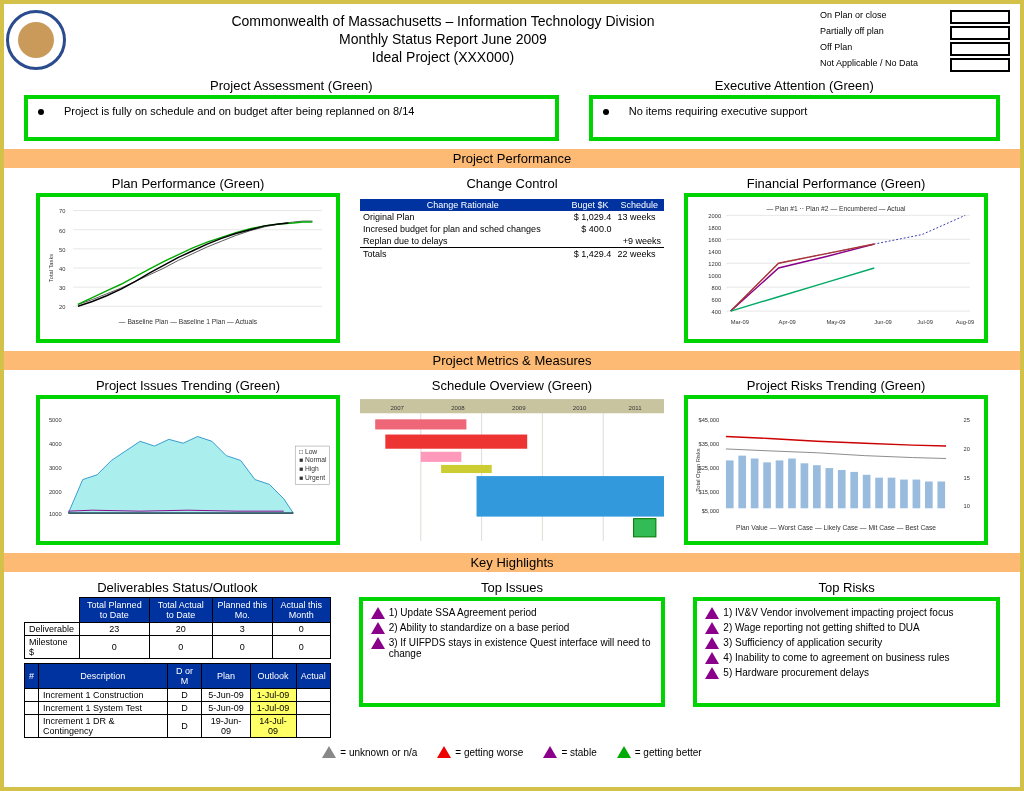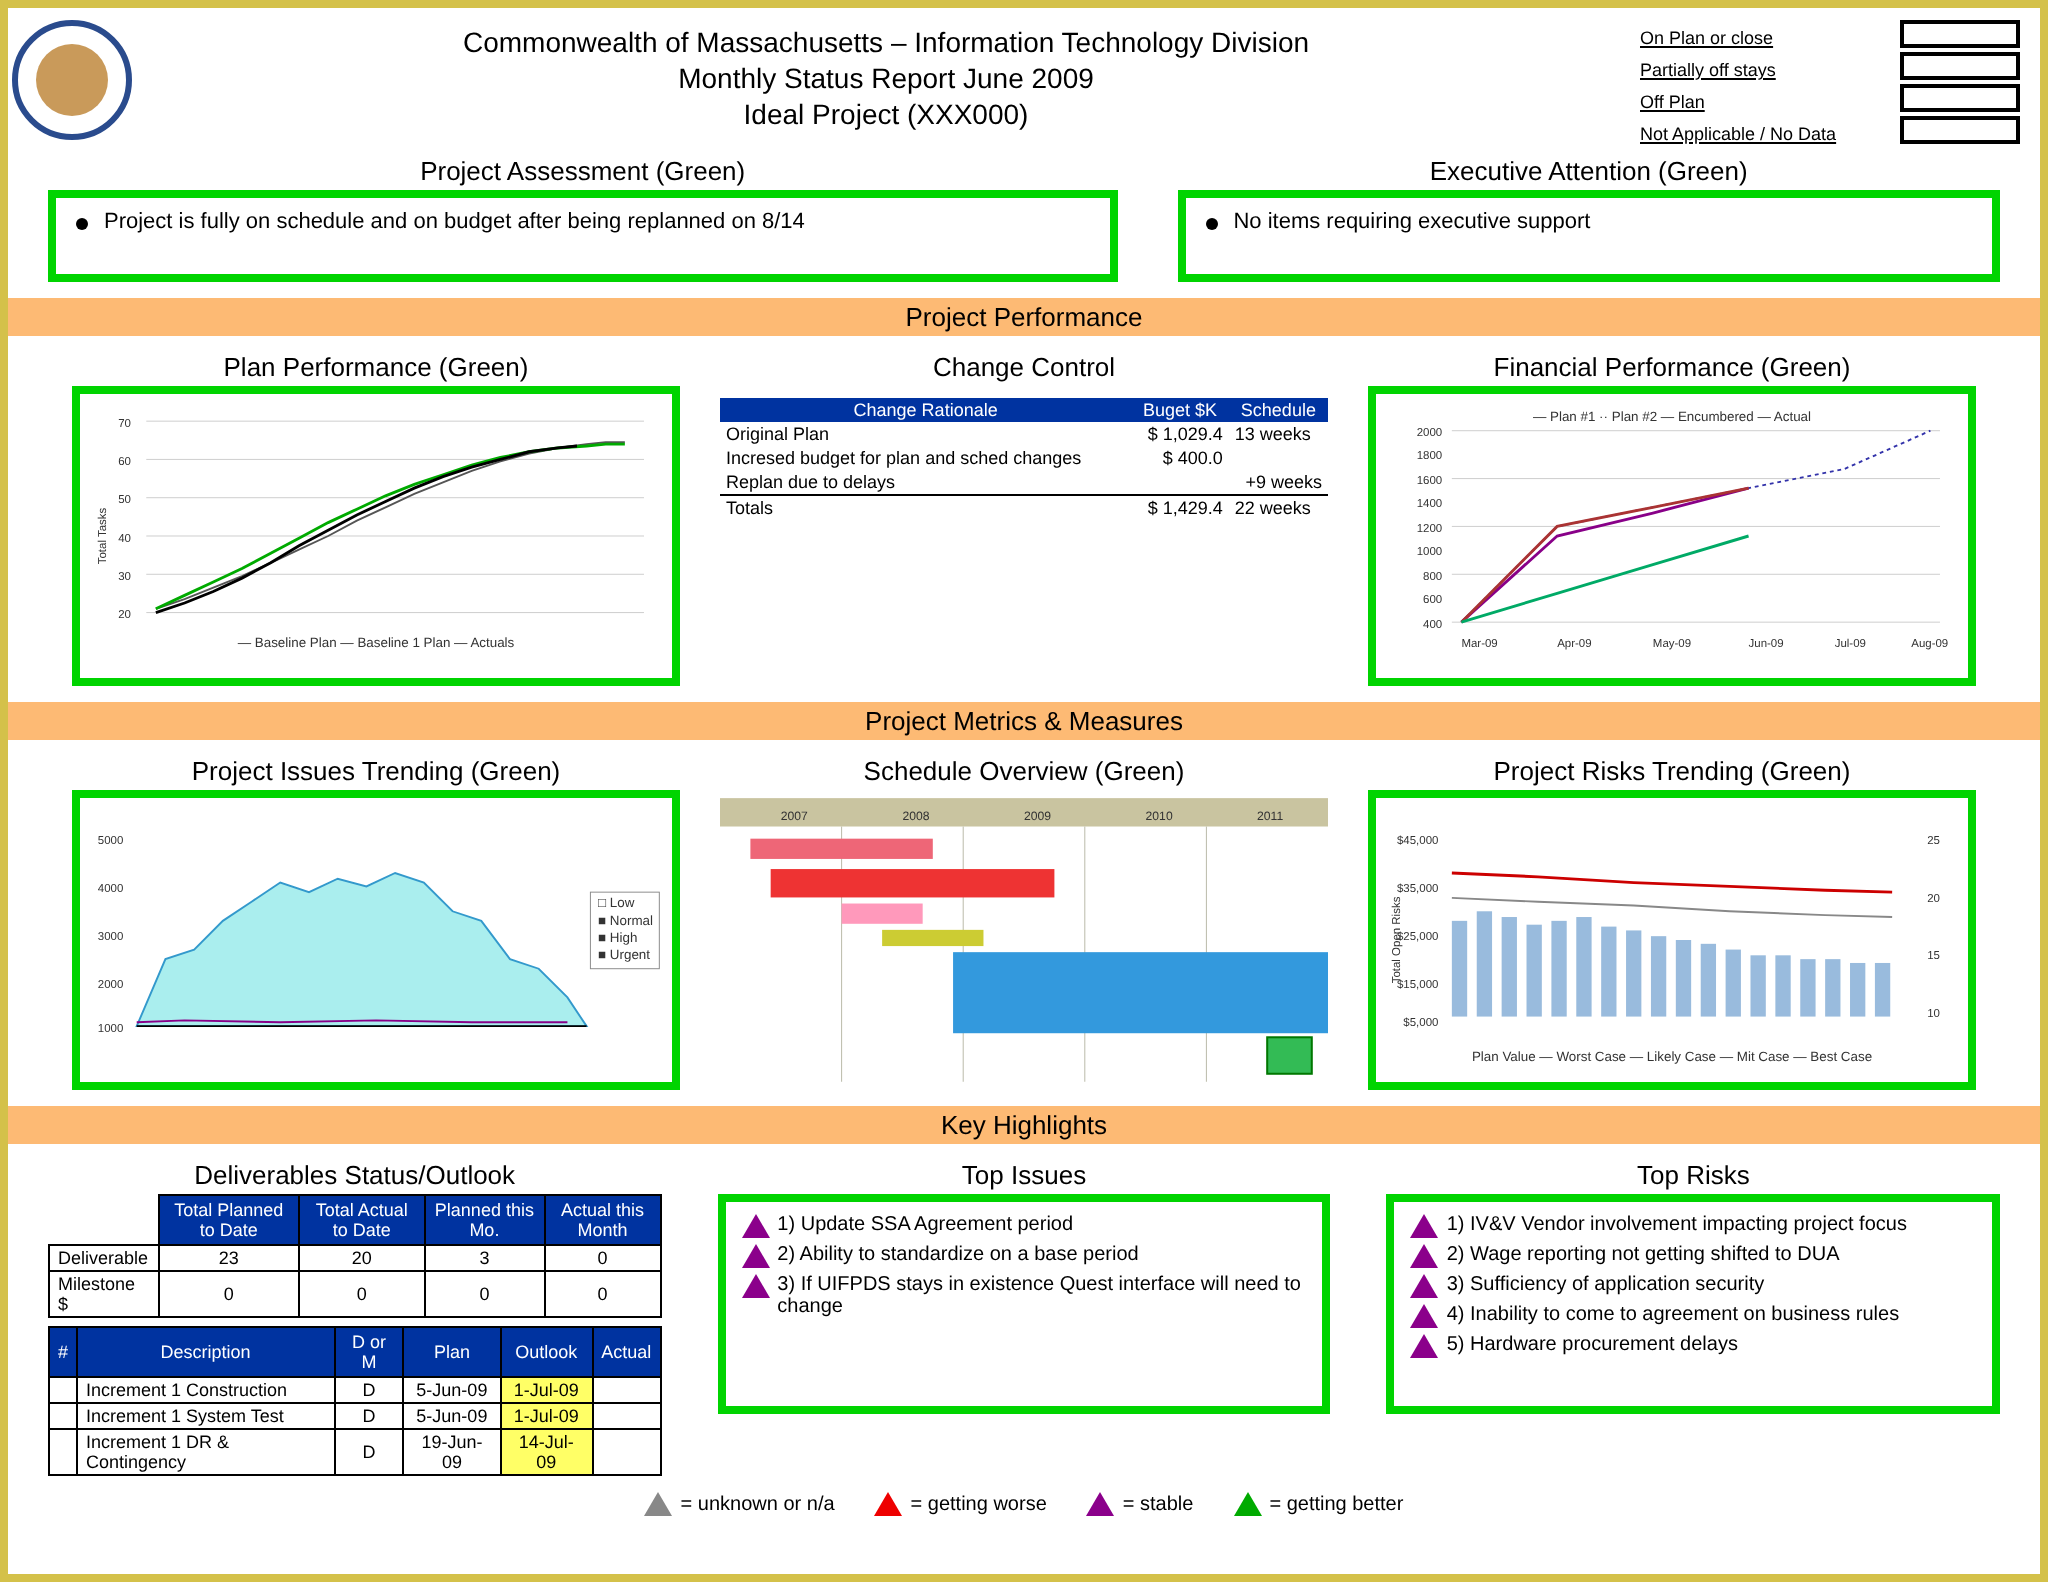--- a/index.html
+++ b/index.html
@@ -3,31 +3,31 @@
 <meta charset="utf-8">
 <style>
 * { box-sizing: border-box; margin: 0; padding: 0; }
 body { font-family: Arial, sans-serif; font-size: 11px; background: #fff; border: 4px solid #d4c14a; width: 1024px; height: 791px; position: relative; color: #000; }
 .header { display: flex; justify-content: space-between; padding: 6px 10px 0 2px; }
 .seal { width: 60px; height: 60px; border-radius: 50%; border: 3px solid #2a4b8d; display: flex; align-items: center; justify-content: center; background: #fff; position: relative; }
 .seal::before { content: ''; width: 36px; height: 36px; border-radius: 50%; background: #c99a5a; display: block; }
 .title-block { text-align: center; font-size: 14px; margin-top: 2px; }
 .title-block div { line-height: 1.3; }
 .legend { width: 190px; font-size: 9px; }
-.legend-row { display: flex; justify-content: space-between; align-items: flex-end; margin-bottom: 2px; text-decoration: underline; }
+.legend-row { display: flex; justify-content: space-between; align-items: flex-start; margin-bottom: 2px; }
 .legend-row .lbl { flex: 1; }
 .legend-row .sw { width: 60px; height: 14px; border: 2px solid; }
 .sw-green { border-color: #00b400; background: #fff; }
 .sw-yellow { border-color: #c0c000; background: #fff; }
 .sw-red { border-color: #f00; background: #fff; }
 .sw-na { border-color: #aaa; background: #fff; }
 .section-title { text-align: center; font-size: 13px; margin: 4px 0 2px 0; }
 .row { display: flex; gap: 30px; padding: 0 20px; }
 .box { border: 4px solid #00d400; background: #fff; padding: 6px 10px; }
-.bullet { display: flex; gap: 8px; }
+.bullet { display: flex; gap: 20px; }
 .bullet .dot { width: 6px; height: 6px; background: #000; border-radius: 50%; margin-top: 4px; flex-shrink: 0; }
 .band { background: #fdba74; margin: 8px 0 4px 0; padding: 2px 0; text-align: center; font-size: 13px; }
 .chart-section { display: flex; gap: 20px; padding: 0 32px; }
 .chart-col { flex: 1; }
 .chart-box { border: 4px solid #00d400; height: 150px; position: relative; background: #fff; padding: 4px; }
 .mini-table { width: 100%; border-collapse: collapse; font-size: 9px; }
 .mini-table th { background: #0033a0; color: #fff; padding: 1px 3px; font-weight: normal; font-size: 9px; }
 .mini-table td { padding: 1px 3px; border: none; }
 .mini-table .totals td { border-top: 1px double #000; margin-top: 32px; }
 .deliv-table { border-collapse: collapse; font-size: 9px; }
@@ -59,21 +59,21 @@
     <div>Commonwealth of Massachusetts – Information Technology Division</div>
     <div>Monthly Status Report June 2009</div>
     <div>Ideal Project (XXX000)</div>
   </div>
   <div class="legend">
     <div class="legend-row">
         <span class="lbl">On Plan or close</span>
         <span class="sw sw-green"></span>
       </div>
     <div class="legend-row">
-        <span class="lbl">Partially off stays</span>
+        <span class="lbl">Partially off plan</span>
         <span class="sw sw-yellow"></span>
       </div>
     <div class="legend-row">
         <span class="lbl">Off Plan</span>
         <span class="sw sw-red"></span>
       </div>
     <div class="legend-row">
         <span class="lbl">Not Applicable / No Data</span>
         <span class="sw sw-na"></span>
       </div>

